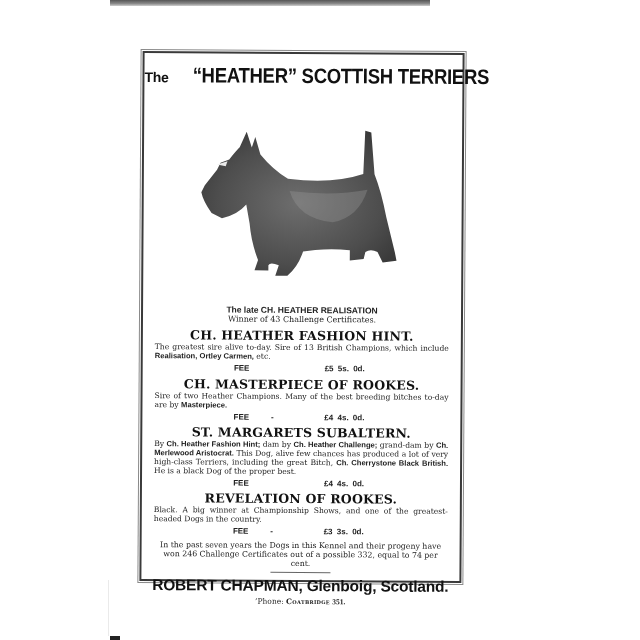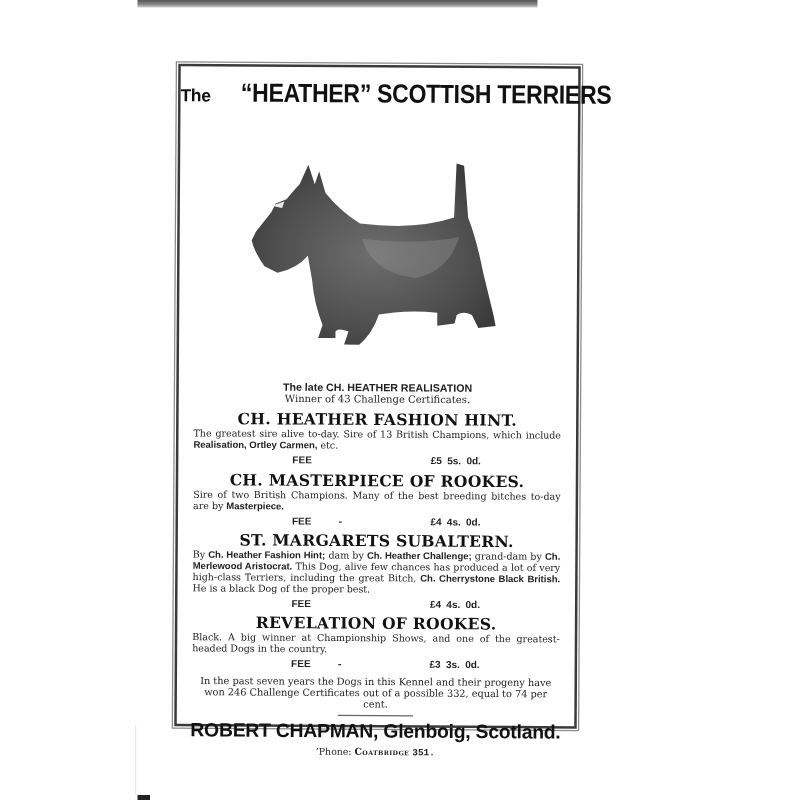--- a/index.html
+++ b/index.html
@@ -47,29 +47,29 @@
     }
     .desc { text-align: justify; text-align-last: left; font-size: 7.6px; line-height: 9px; padding: 0 4px; }
     .desc b { font-family: "Liberation Sans", sans-serif; font-size: 7.6px; }
     .fee {
       font-family: "Liberation Sans", sans-serif; font-weight: bold; font-size: 8px;
       margin: 3px 0 3px; word-spacing: 2px;
     }
     .fee span { display: inline-block; }
     .fee .lbl { width: 46px; text-align: center; }
     .fee .dash { width: 16px; }
-    .fee .amt { width: 60px; text-align: right; padding-left: 44px; }
+    .fee .amt { width: 60px; text-align: left; padding-left: 44px; }
     .past { font-size: 7.8px; line-height: 9px; margin-top: 5px; padding: 0 4px; }
     .rule { width: 60px; height: 1px; background: #666; margin: 4px auto 4px; }
     .owner {
       font-family: "Liberation Sans", sans-serif; font-weight: bold; font-size: 15.5px;
       line-height: 18px; color: #111; white-space: nowrap; letter-spacing: -0.2px;
     }
     .phone { font-size: 7.5px; margin-top: 2px; }
-    .phone b { font-family: Liberation Mono, monospace; }
+    .phone b { font-family: Liberation Serif, serif; }
     .smallcaps { font-variant: small-caps; letter-spacing: 0.3px; font-weight: bold; }
   </style>
 </head>
 <body>
 
 <div class="top-strip"></div>
 <div class="page-edge"></div>
 <div class="corner-mark"></div>
 
 <div class="frame">
@@ -107,21 +107,21 @@
 
   <div class="body-text">
     <div class="late">The late CH. HEATHER REALISATION</div>
     <div class="sub">Winner of 43 Challenge Certificates.</div>
 
     <div class="h">CH. HEATHER FASHION HINT.</div>
     <div class="desc"><span>The greatest sire alive to-day.  Sire of 13 British Champions, which include </span><b>Realisation, Ortley Carmen,</b><span> etc.</span></div>
     <div class="fee"><span class="lbl">FEE</span><span class="dash"></span><span class="amt">£5 5s. 0d.</span></div>
 
     <div class="h">CH. MASTERPIECE OF ROOKES.</div>
-    <div class="desc"><span>Sire of two British Champions.  Many of the best breeding bitches to-day are by </span><b>Masterpiece.</b></div>
+    <div class="desc"><span>Sire of two Heather Champions.  Many of the best breeding bitches to-day are by </span><b>Masterpiece.</b></div>
     <div class="fee"><span class="lbl">FEE</span><span class="dash">-</span><span class="amt">£4 4s. 0d.</span></div>
 
     <div class="h">ST. MARGARETS SUBALTERN.</div>
     <div class="desc"><span>By </span><b>Ch. Heather Fashion Hint;</b><span> dam by </span><b>Ch. Heather Challenge;</b><span> grand-dam by </span><b>Ch. Merlewood Aristocrat.</b><span>  This Dog, alive few chances has produced a lot of very high-class Terriers, including the great Bitch, </span><b>Ch. Cherrystone Black British.</b><span>  He is a black Dog of the proper best.</span></div>
     <div class="fee"><span class="lbl">FEE</span><span class="dash"></span><span class="amt">£4 4s. 0d.</span></div>
 
     <div class="h">REVELATION OF ROOKES.</div>
     <div class="desc">Black.  A big winner at Championship Shows, and one of the greatest-headed Dogs in the country.</div>
     <div class="fee"><span class="lbl">FEE</span><span class="dash">-</span><span class="amt">£3 3s. 0d.</span></div>
 

